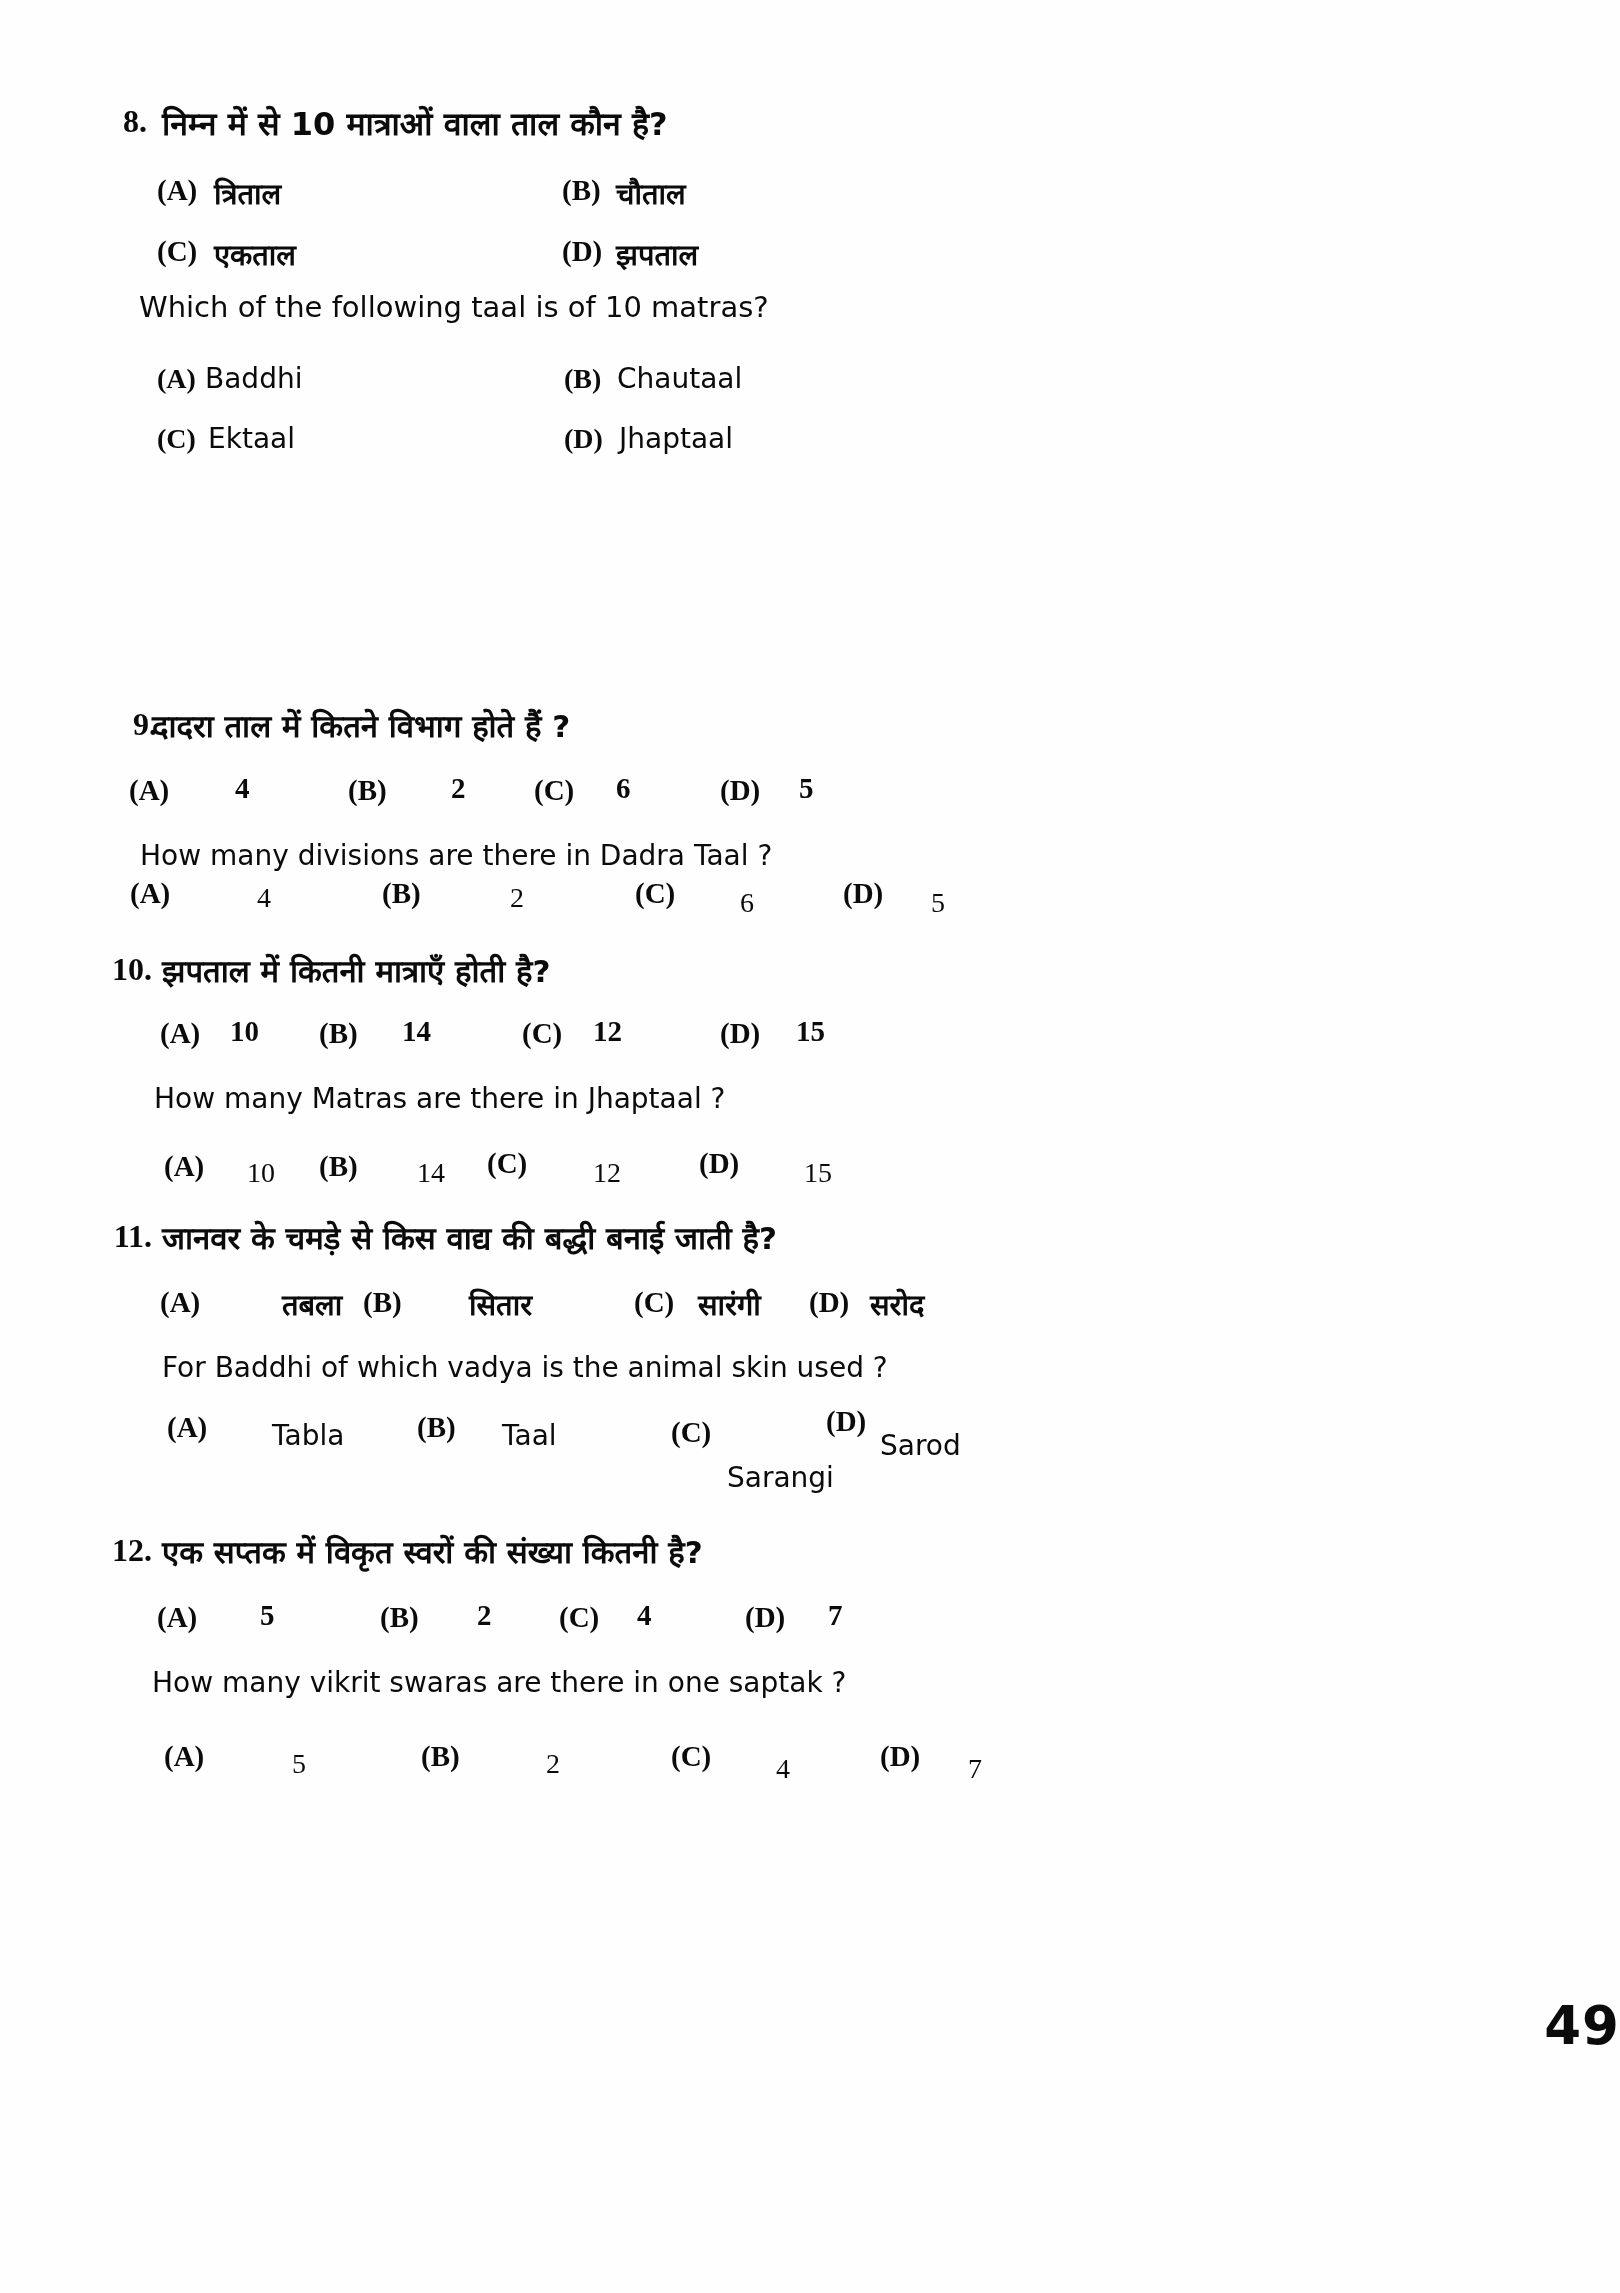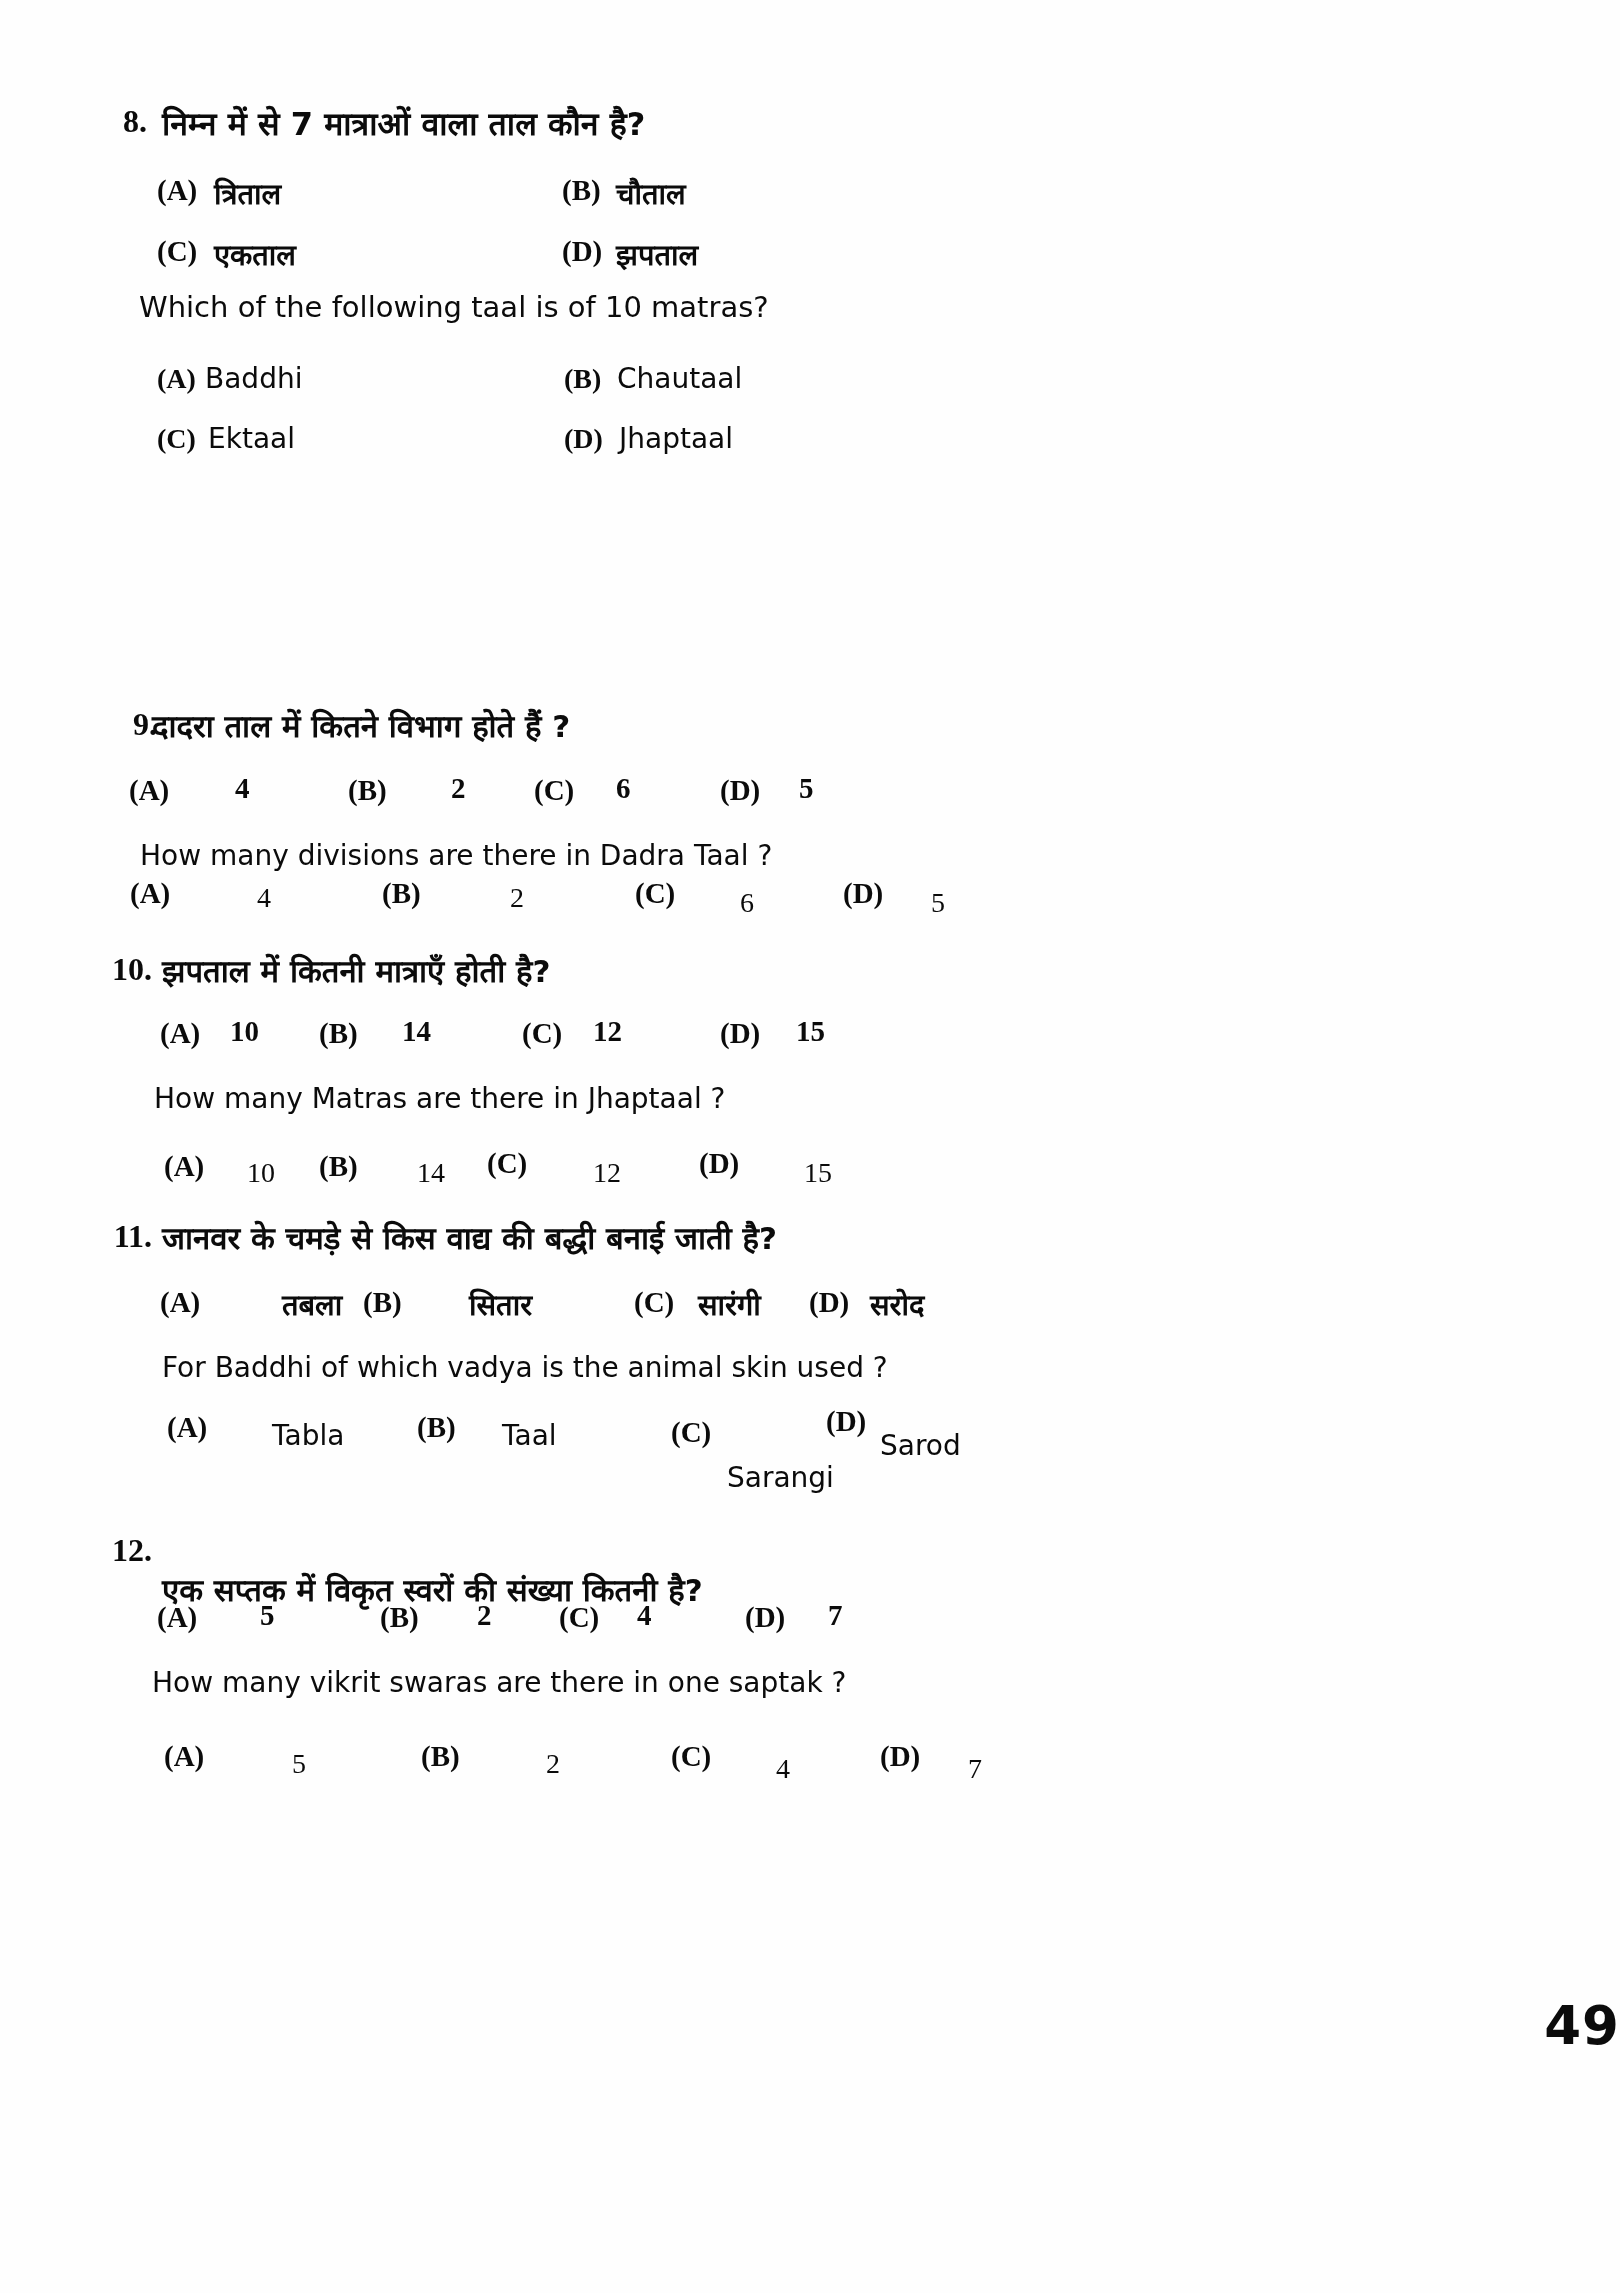--- a/index.html
+++ b/index.html
@@ -72,21 +72,21 @@
     letter-spacing: 1px;
   }
 </style>
 </head>
 <body>
 
 <div class="page">
 
   <div class="q-block">
     <div class="abs q-num" style="left:88px; top:103px; width:59px; font-size:32px;">8.</div>
-    <div class="abs q-text-hi" style="left:162px; top:101px; font-size:32px;">निम्न में से 7 मात्राओं वाला ताल कौन है?</div>
+    <div class="abs q-text-hi" style="left:162px; top:101px; font-size:32px;">निम्न में से 10 मात्राओं वाला ताल कौन है?</div>
 
     <div class="abs opt-label" style="left:157px; top:174px; font-size:29px;">(A)</div>
     <div class="abs opt-val-hi" style="left:214px; top:173px; font-size:29px;">त्रिताल</div>
 
     <div class="abs opt-label" style="left:562px; top:174px; font-size:29px;">(B)</div>
     <div class="abs opt-val-hi" style="left:616px; top:173px; font-size:29px;">चौताल</div>
 
     <div class="abs opt-label" style="left:157px; top:235px; font-size:29px;">(C)</div>
     <div class="abs opt-val-hi" style="left:214px; top:234px; font-size:29px;">एकताल</div>
 
@@ -196,21 +196,21 @@
 
     <div class="abs opt-label" style="left:671px; top:1416px; font-size:29px;">(C)</div>
     <div class="abs opt-val-en" style="left:727px; top:1426px; font-size:28px;margin-top:35px;">Sarangi</div>
 
     <div class="abs opt-label" style="left:826px; top:1405px; font-size:29px;">(D)</div>
     <div class="abs opt-val-en" style="left:880px; top:1429px; font-size:28px;">Sarod</div>
   </div>
 
   <div class="q-block">
     <div class="abs q-num" style="left:78px; top:1532px; width:74px; font-size:32px;">12.</div>
-    <div class="abs q-text-hi" style="left:162px; top:1530px; font-size:31px;margin-top:38px;">एक सप्तक में विकृत स्वरों की संख्या कितनी है?</div>
+    <div class="abs q-text-hi" style="left:162px; top:1530px; font-size:31px;">एक सप्तक में विकृत स्वरों की संख्या कितनी है?</div>
 
     <div class="abs opt-label" style="left:157px; top:1601px; font-size:29px;">(A)</div>
     <div class="abs opt-val-num" style="left:260px; top:1599px; font-size:29px;">5</div>
 
     <div class="abs opt-label" style="left:380px; top:1601px; font-size:29px;">(B)</div>
     <div class="abs opt-val-num" style="left:477px; top:1599px; font-size:29px;">2</div>
 
     <div class="abs opt-label" style="left:559px; top:1601px; font-size:29px;">(C)</div>
     <div class="abs opt-val-num" style="left:637px; top:1599px; font-size:29px;">4</div>
 

